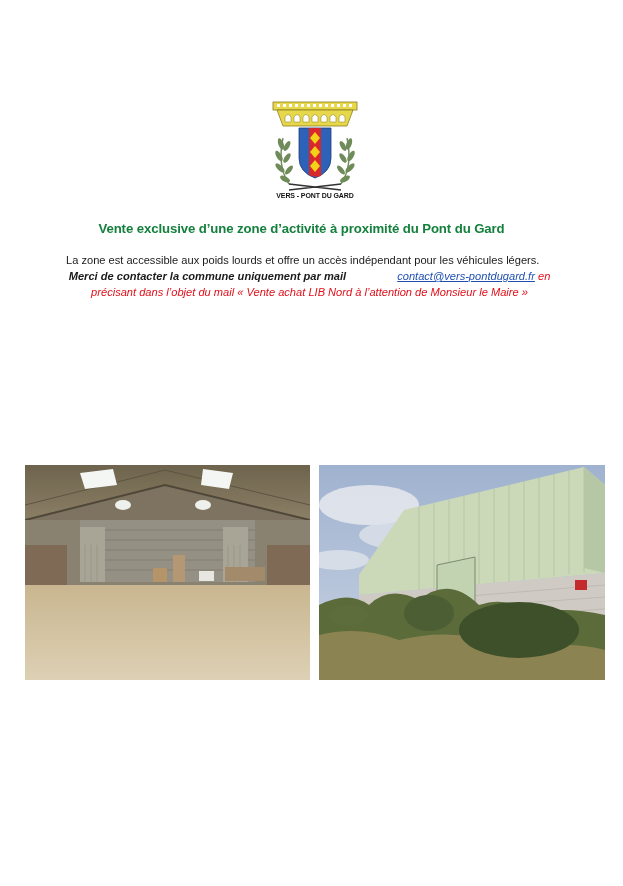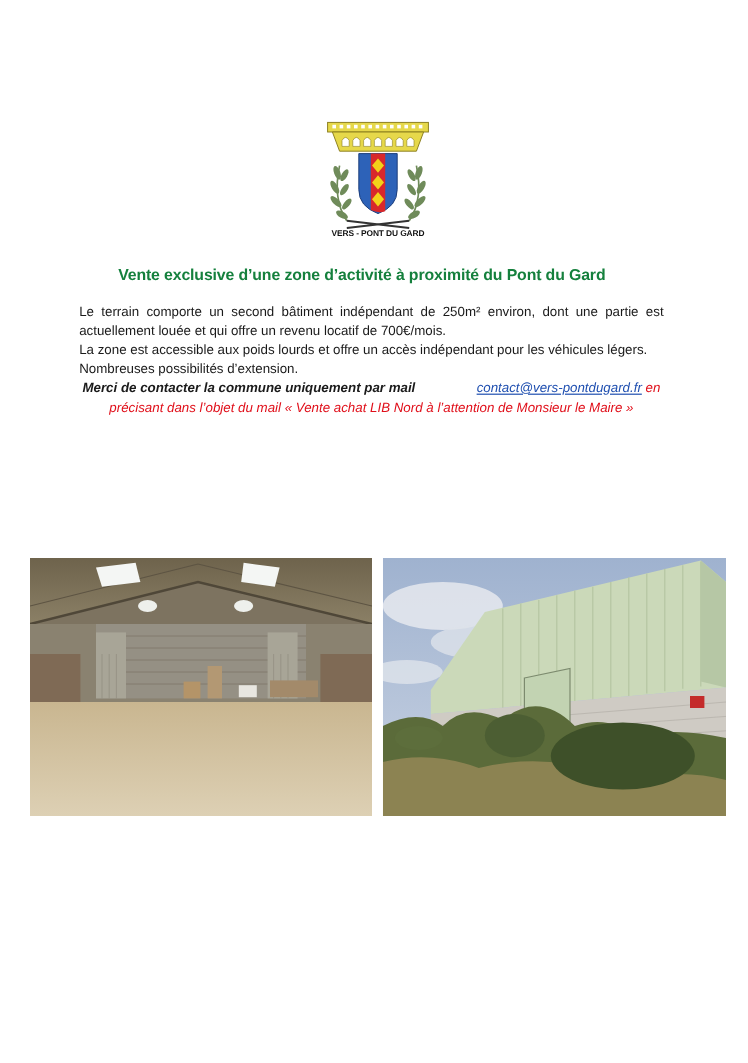--- a/index.html
+++ b/index.html
@@ -87,23 +87,21 @@
       <ellipse cx="78" cy="79" rx="2.6" ry="5.5" transform="rotate(60 78 79)"></ellipse>
     </g>
     <path d="M22 84 L74 90 M74 84 L22 90" stroke="#333" stroke-width="1.6"></path>
   </svg>
   <div class="logo-caption">VERS - PONT DU GARD</div>
 </div>
 
 <div class="title">Vente exclusive d’une zone d’activité à proximité du Pont du Gard</div>
 
 <div class="body-text">
-  <p>Le terrain comporte un second bâtiment indépendant de 250m² environ, dont une partie est actuellement louée et qui offre un revenu locatif de 700€/mois.</p>
   <p>La zone est accessible aux poids lourds et offre un accès indépendant pour les véhicules légers.</p>
-  <p>Nombreuses possibilités d’extension.</p>
   <p class="contact"><span class="dark">Merci de contacter la commune uniquement par mail </span><a href="#">contact@vers-pontdugard.fr</a><span class="red"> en précisant dans l’objet du mail « Vente achat LIB Nord à l’attention de Monsieur le Maire »</span></p>
 </div>
 
 <div class="photo photo-left">
   <svg viewBox="0 0 285 215" preserveAspectRatio="none">
     <defs>
       <linearGradient id="floorG" x1="0" y1="0" x2="0" y2="1">
         <stop offset="0" stop-color="#c9b690"></stop>
         <stop offset="1" stop-color="#ddd0b4"></stop>
       </linearGradient>

